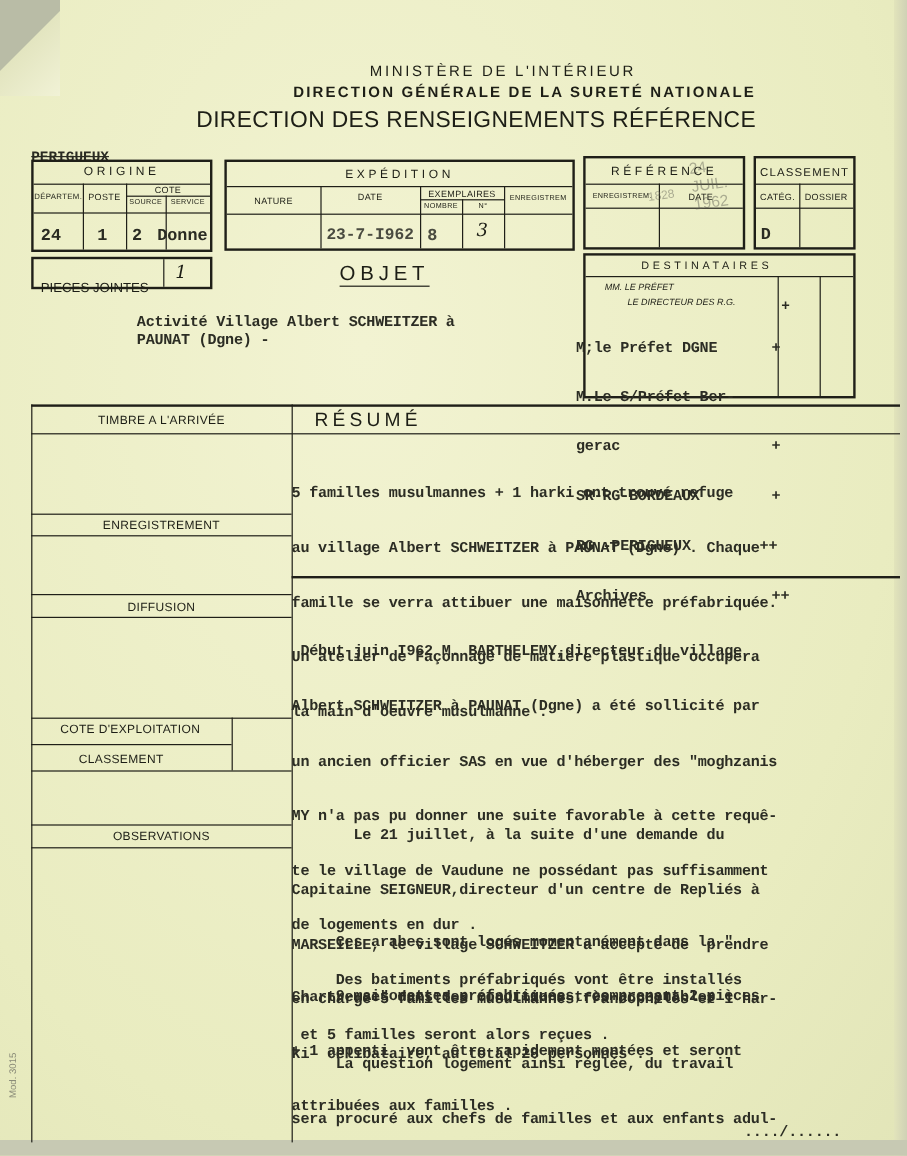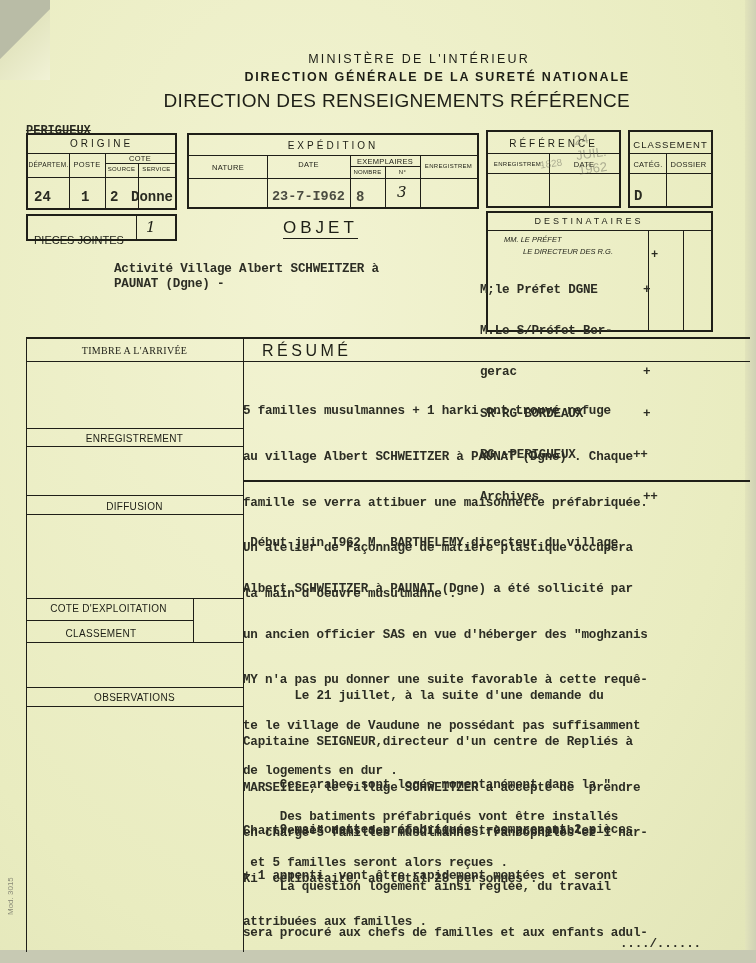--- a/index.html
+++ b/index.html
@@ -146,21 +146,21 @@
     <div style="margin-left:-10px">++</div>
     <div>++</div>
   </div>
 
   <div class="ln" style="left:26px;top:337px;width:724px;height:2px;"></div>
   <div class="ln" style="left:26px;top:337px;width:1px;height:615px;"></div>
   <div class="ln" style="left:243px;top:337px;width:1px;height:615px;"></div>
   <div class="ln" style="left:26px;top:361px;width:724px;height:1px;"></div>
   <div class="ln" style="left:243px;top:480px;width:507px;height:2px;"></div>
 
-  <div class="side-lbl" style="left:26px;top:345px;width:217px;font-family:Liberation Serif, serif;">TIMBRE A L'ARRIVÉE</div>
+  <div class="side-lbl" style="left:26px;top:345px;width:217px;">TIMBRE A L'ARRIVÉE</div>
   <div class="ln" style="left:26px;top:428px;width:217px;height:1px;"></div>
   <div class="side-lbl" style="left:26px;top:433px;width:217px;">ENREGISTREMENT</div>
   <div class="ln" style="left:26px;top:446px;width:217px;height:1px;"></div>
   <div class="ln" style="left:26px;top:495px;width:217px;height:1px;"></div>
   <div class="side-lbl" style="left:26px;top:501px;width:217px;">DIFFUSION</div>
   <div class="ln" style="left:26px;top:514px;width:217px;height:1px;"></div>
   <div class="ln" style="left:26px;top:598px;width:217px;height:1px;"></div>
   <div class="side-lbl" style="left:26px;top:603px;width:165px;">COTE D'EXPLOITATION</div>
   <div class="ln" style="left:193px;top:598px;width:1px;height:44px;"></div>
   <div class="ln" style="left:26px;top:620px;width:167px;height:1px;"></div>

